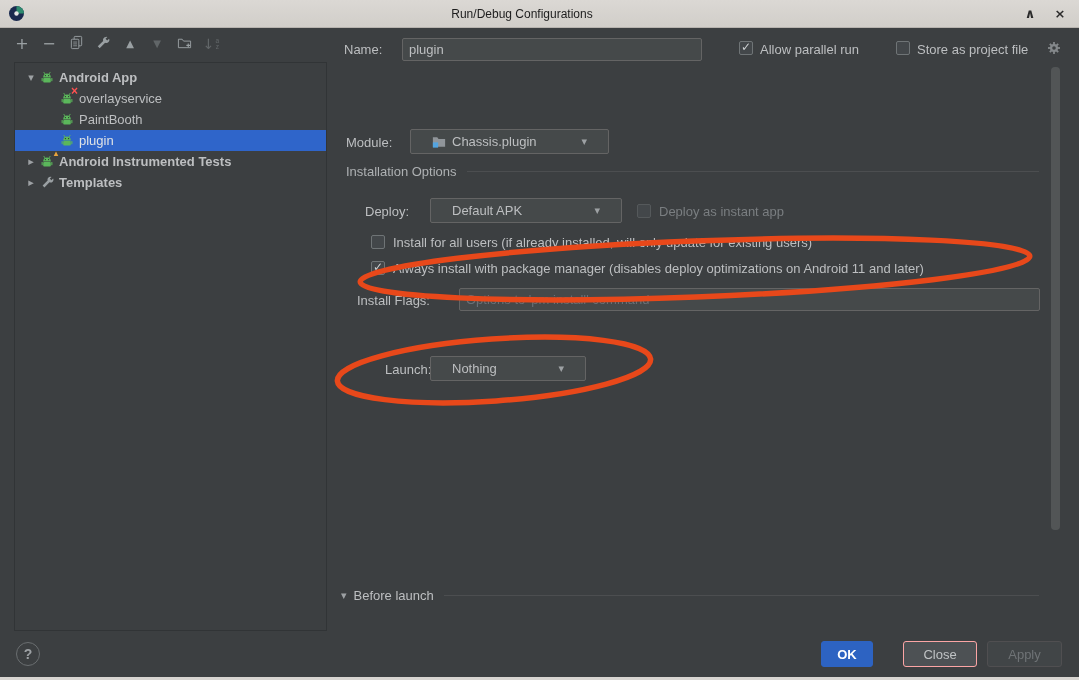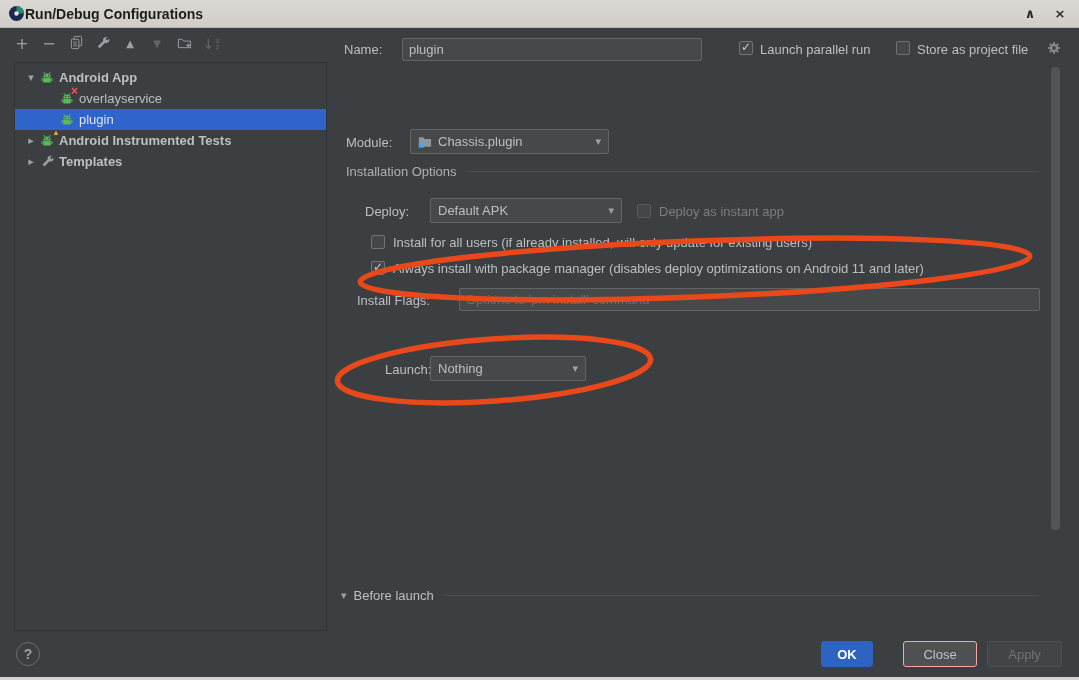--- a/index.html
+++ b/index.html
@@ -4,21 +4,21 @@
 <style>
   html,body{margin:0;padding:0;background:#2b2b2b;}
   .window{position:relative;width:1079px;height:680px;background:#3c3f41;overflow:hidden;
     font-family:"Liberation Sans",sans-serif;-webkit-font-smoothing:antialiased;}
 
   
   .titlebar{position:absolute;left:0;top:0;right:0;height:27px;
     background:linear-gradient(#dbd8d4,#d1cec9);border-bottom:1px solid #b7b3ae;
     display:flex;align-items:center;}
   .app-icon{width:17px;height:17px;margin-left:8px;display:inline-flex;}
-  .title{flex:1;color:#1d1d1d;font-size:14px;font-weight:bold;}
+  .title{flex:1;text-align:center;color:#1d1d1d;font-size:12px;font-weight:normal;}
   .win-btn{width:22px;text-align:center;color:#2b2b2b;font-size:13px;font-weight:bold;
     background:none;border:none;cursor:pointer;font-family:"DejaVu Sans",sans-serif;padding:0;margin-right:8px;}
 
   
   .toolbar{position:absolute;left:13px;top:35px;display:flex;gap:9px;align-items:center;}
   .tbtn{width:18px;height:18px;display:flex;align-items:center;justify-content:center;
     background:none;border:none;padding:0;color:#9aa0a3;cursor:pointer;}
   .tbtn .glyph{font-size:14px;line-height:14px;color:#9aa0a3;font-family:"DejaVu Sans",sans-serif;}
   .tbtn.disabled{opacity:.4;}
   .sort-letters{display:flex;flex-direction:column;font-size:6.5px;line-height:6px;color:#9aa0a3;margin-left:1px;}
@@ -57,21 +57,21 @@
   
   .tabs{position:absolute;left:340px;top:92px;right:40px;height:28px;display:flex;
     border-bottom:1px solid #333638;}
   .tab{position:relative;padding:0 13px;display:flex;align-items:center;color:#bdbfc1;
     font-size:13px;background:none;border:none;cursor:pointer;font-family:"Liberation Sans",sans-serif;}
   .tab.selected::after{content:"";position:absolute;left:4px;right:4px;bottom:-1px;height:3px;
     background:#4083c9;}
 
   
   .dd{position:absolute;height:25px;background:#45494a;border:1px solid #646464;border-radius:2px;
-    box-sizing:border-box;display:flex;align-items:center;padding:0 7px;cursor:pointer;}
+    box-sizing:border-box;display:flex;align-items:center;padding:0 21px;cursor:pointer;}
   .dd .txt{color:#bdbfc1;font-size:13px;flex:1;white-space:nowrap;overflow:hidden;}
   .dd .arrow{color:#9da1a4;font-size:11px;margin-left:6px;font-family:"DejaVu Sans",sans-serif;}
   .dd .dd-icon{display:inline-flex;margin-right:6px;}
 
   
   .section-hdr{position:absolute;display:flex;align-items:center;color:#aeb1b3;font-size:13px;}
   .section-hdr .line{flex:1;height:1px;background:#4c4e50;margin-left:10px;}
   .bl-arrow{color:#9da1a4;font-size:11px;margin-right:7px;font-family:"DejaVu Sans",sans-serif;cursor:pointer;}
 
   
@@ -156,21 +156,21 @@
       <span class="sort-letters">
         <span>a</span>
         <span>z</span>
       </span>
     </button>
   </div>
 
   <span class="lbl" style="left:344px;top:42px;">Name:</span>
   <input class="text-input" style="left: 402px; top: 38px; width: 300px; height: 23px;" value="plugin">
   <span class="checkbox checked" style="left:739px;top:41px;"></span>
-  <span class="lbl" style="left:760px;top:42px;">Launch parallel run</span>
+  <span class="lbl" style="left:760px;top:42px;">Allow parallel run</span>
   <span class="checkbox" style="left:896px;top:41px;"></span>
   <span class="lbl" style="left:917px;top:42px;">Store as project file</span>
   <span style="position:absolute;left:1046px;top:40px;">
     <svg width="16" height="16" viewBox="0 0 16 16">
       <g stroke="#84888b" stroke-width="1.8">
         <line x1="8" y1="2" x2="8" y2="14"></line>
           <line x1="2" y1="8" x2="14" y2="8"></line>
         <line x1="3.8" y1="3.8" x2="12.2" y2="12.2"></line>
           <line x1="12.2" y1="3.8" x2="3.8" y2="12.2"></line>
       </g>
@@ -206,20 +206,36 @@
               <rect x="1.6" y="7" width="1.1" height="3.2" rx=".55"></rect>
               <rect x="11.3" y="7" width="1.1" height="3.2" rx=".55"></rect>
             </g>
             <path d="M4.7 2.6 3.9 1.3M9.3 2.6l.8-1.3" stroke="#5bb75b" stroke-width=".9" stroke-linecap="round"></path>
             <circle cx="5.4" cy="4.6" r=".6" fill="#2b2b2b"></circle>
             <circle cx="8.6" cy="4.6" r=".6" fill="#2b2b2b"></circle>
           </svg>
       </span>
       <span>overlayservice</span>
     </div>
+    <div class="tree-row indent2">
+      <span class="ticon">
+        <svg width="14" height="14" viewBox="0 0 14 14">
+            <g fill="#5bb75b">
+              <path d="M3.2 6.2a3.8 3.8 0 0 1 7.6 0v.3H3.2z"></path>
+              <rect x="3.2" y="7" width="7.6" height="4.6" rx="1"></rect>
+              <rect x="1.6" y="7" width="1.1" height="3.2" rx=".55"></rect>
+              <rect x="11.3" y="7" width="1.1" height="3.2" rx=".55"></rect>
+            </g>
+            <path d="M4.7 2.6 3.9 1.3M9.3 2.6l.8-1.3" stroke="#5bb75b" stroke-width=".9" stroke-linecap="round"></path>
+            <circle cx="5.4" cy="4.6" r=".6" fill="#2b2b2b"></circle>
+            <circle cx="8.6" cy="4.6" r=".6" fill="#2b2b2b"></circle>
+          </svg>
+      </span>
+      <span>PaintBooth</span>
+    </div>
     <div class="tree-row selected indent2">
       <span class="ticon">
         <svg width="14" height="14" viewBox="0 0 14 14">
             <g fill="#5bb75b">
               <path d="M3.2 6.2a3.8 3.8 0 0 1 7.6 0v.3H3.2z"></path>
               <rect x="3.2" y="7" width="7.6" height="4.6" rx="1"></rect>
               <rect x="1.6" y="7" width="1.1" height="3.2" rx=".55"></rect>
               <rect x="11.3" y="7" width="1.1" height="3.2" rx=".55"></rect>
             </g>
             <path d="M4.7 2.6 3.9 1.3M9.3 2.6l.8-1.3" stroke="#5bb75b" stroke-width=".9" stroke-linecap="round"></path>

